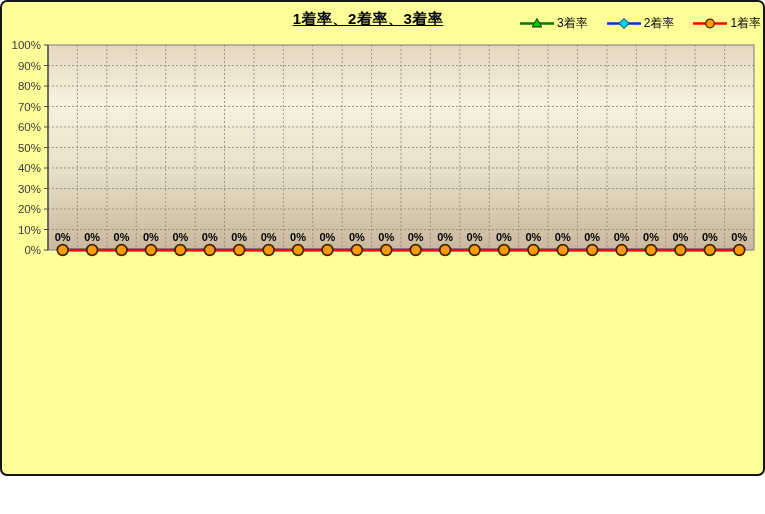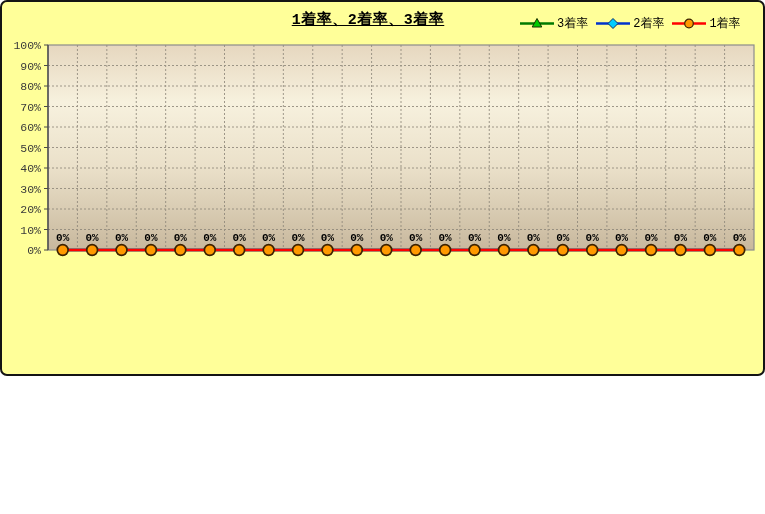--- a/index.html
+++ b/index.html
@@ -1,27 +1,27 @@
 <!DOCTYPE html>
 <html><head>
 <meta charset="utf-8">
 <style>
   html,body{margin:0;padding:0;background:#fff;}
   .screen{
-    position:relative;width:765px;height:376px;box-sizing:border-box;
+    position:relative;width:765px;height:476px;box-sizing:border-box;
     background:#ffff99;border:2px solid #141414;border-radius:7px;
-    font-family:Liberation Mono, monospace;overflow:hidden;
+    font-family:Liberation Sans, sans-serif;overflow:hidden;
   }
   .chart-title{
     position:absolute;top:8px;left:366px;transform:translateX(-50%);
     font-size:15px;font-weight:bold;color:#000;text-decoration:underline;
     white-space:nowrap;letter-spacing:0.5px;
   }
   .legend{
-    position:absolute;top:13px;left:517px;display:flex;align-items:center;gap:7px;
+    position:absolute;top:13px;left:517px;display:flex;align-items:center;gap:18px;
     font-size:12px;color:#000;white-space:nowrap;
   }
   .legend-item{display:flex;align-items:center;gap:2px;}
   .legend-item svg{display:block;}
   .watermark{
     position:absolute;top:54px;left:389px;font-size:17px;font-weight:bold;
     color:#9191e9;letter-spacing:1px;white-space:nowrap;pointer-events:none;
   }
   .plot-svg{position:absolute;left:0;top:0;}
 </style>

